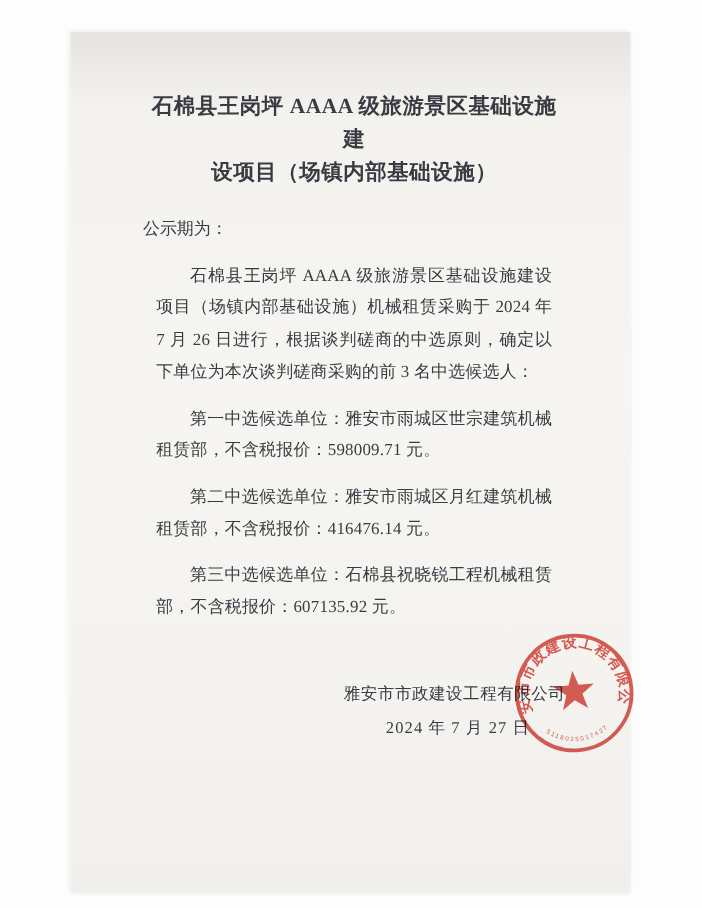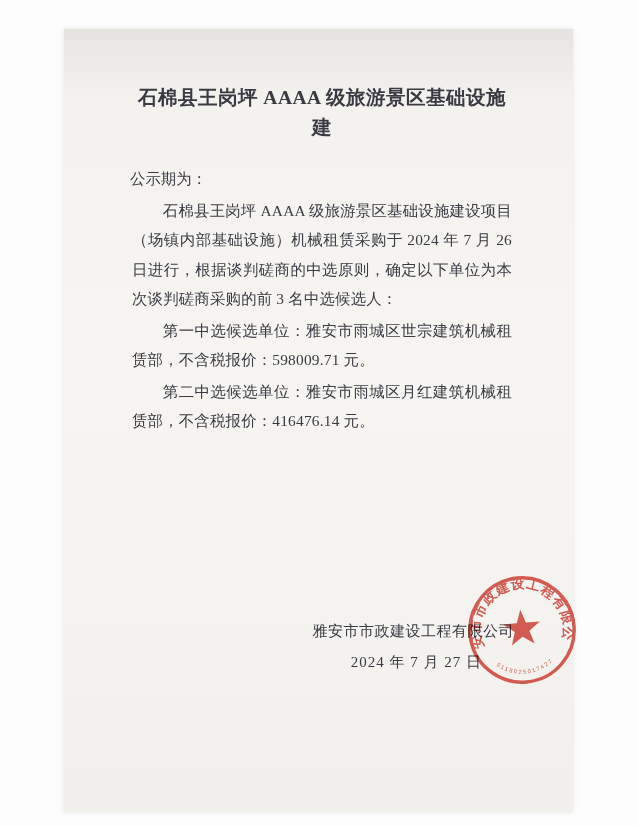--- a/index.html
+++ b/index.html
@@ -41,21 +41,21 @@
     line-height: 30px;
     letter-spacing: 0.5px;
   }
   .doc-title span { display: block; }
   .salutation {
     margin-top: 21px;
     font-size: 15.4px;
     line-height: 29.5px;
   }
   .body-par {
-    margin: 2px;
+    margin: 12px;
     font-size: 15.4px;
     line-height: 29.5px;
     text-align: justify;
     text-indent: 2em;
     letter-spacing: 0.2px;
   }
   .signature {
     position: absolute;
     left: 0;
     top: 592px;
@@ -93,27 +93,29 @@
 </style>
 </head>
 <body>
 
 <div class="stage">
   <div class="paper">
     <div class="textcol">
 
       <div class="doc-title">
         <span>石棉县王岗坪 AAAA 级旅游景区基础设施建</span>
+        <span>设项目（场镇内部基础设施）</span>
       </div>
 
       <div class="salutation">公示期为：</div>
 
       <p class="body-par">石棉县王岗坪 AAAA 级旅游景区基础设施建设项目（场镇内部基础设施）机械租赁采购于 2024 年 7 月 26 日进行，根据谈判磋商的中选原则，确定以下单位为本次谈判磋商采购的前 3 名中选候选人：</p>
       <p class="body-par">第一中选候选单位：雅安市雨城区世宗建筑机械租赁部，不含税报价：598009.71 元。</p>
       <p class="body-par">第二中选候选单位：雅安市雨城区月红建筑机械租赁部，不含税报价：416476.14 元。</p>
+      <p class="body-par">第三中选候选单位：石棉县祝晓锐工程机械租赁部，不含税报价：607135.92 元。</p>
 
       <div class="signature">
         <div class="company">雅安市市政建设工程有限公司</div>
         <div class="date">2024 年 7 月 27 日</div>
       </div>
 
       <div class="seal">
         <svg width="112" height="112" viewBox="0 0 110 110">
           <defs>
             <path id="seal-arc-top" d="M 17.8 72.3 A 41 41 0 1 1 92.2 72.3" fill="none"></path>

